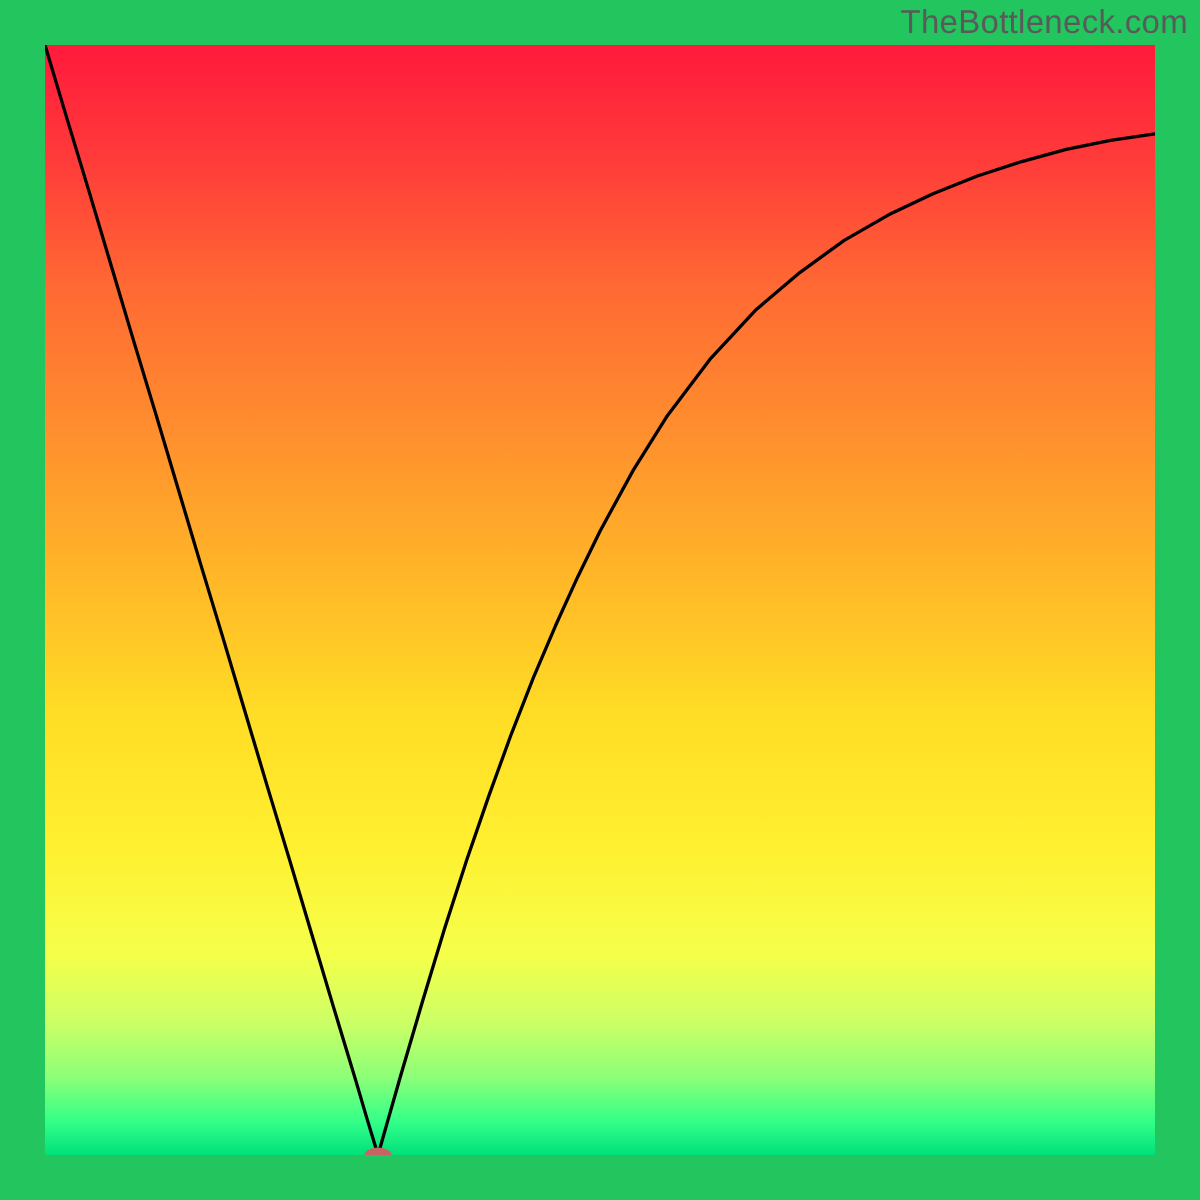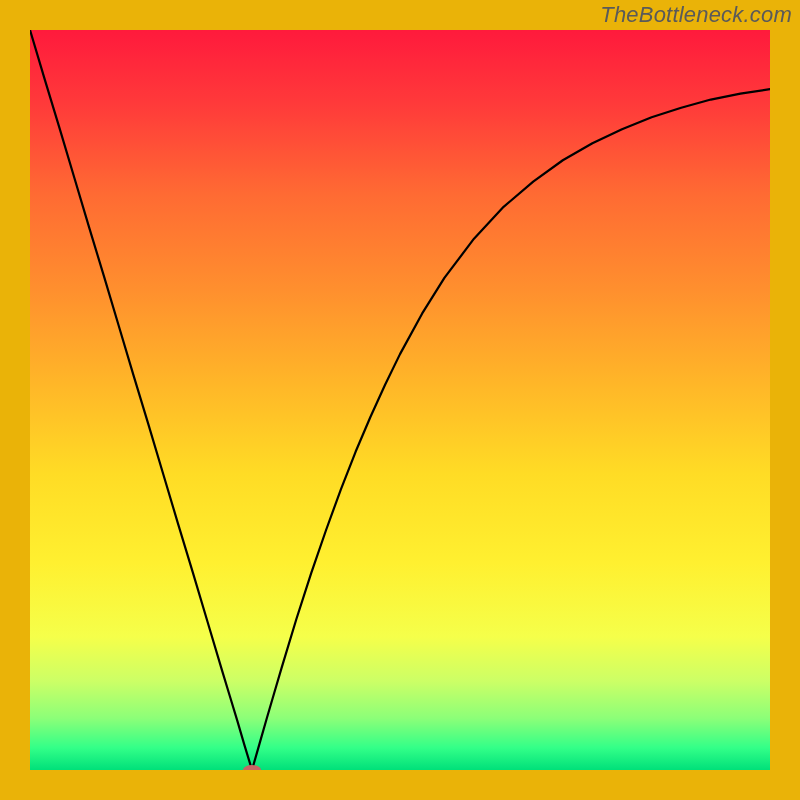--- a/index.html
+++ b/index.html
@@ -8,22 +8,21 @@
     width: 800px;
     height: 800px;
     background: #000;
     font-family: Arial, Helvetica, sans-serif;
     overflow: hidden;
   }
   .frame {
     position: relative;
     width: 800px;
     height: 800px;
-    background: #eab308;
-    font-style: italic;
+    background: #22c55e;
   }
   .attribution {
     position: absolute;
     top: 2px;
     right: 8px;
     color: #5a5a5a;
     font-size: 22px;
     letter-spacing: 0.2px;
     font-weight: 400;
   }

